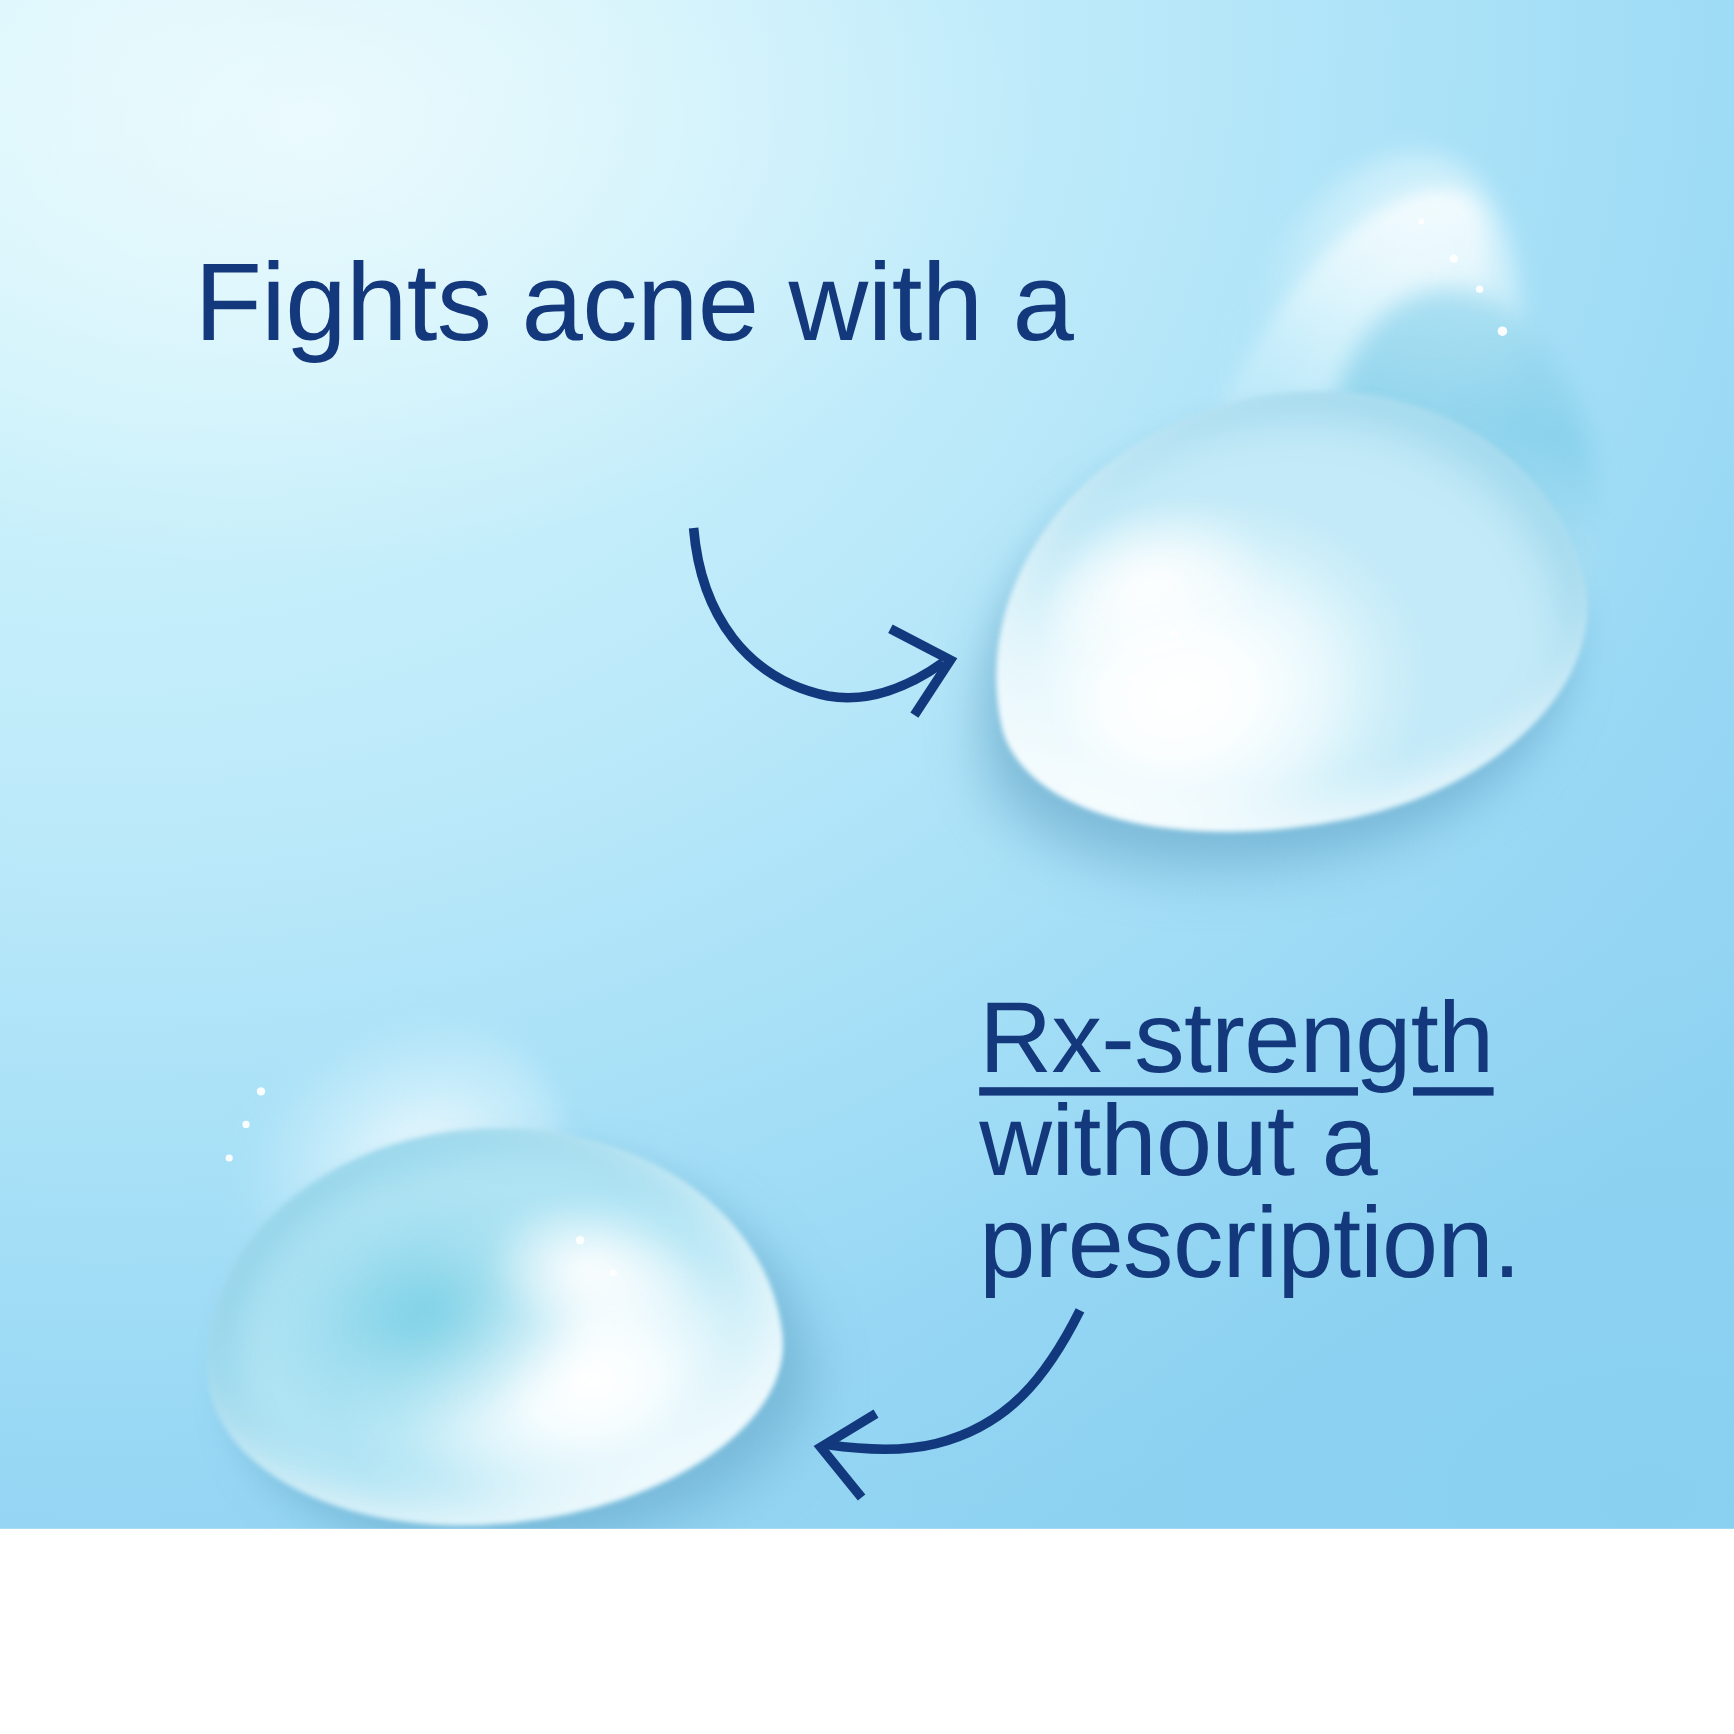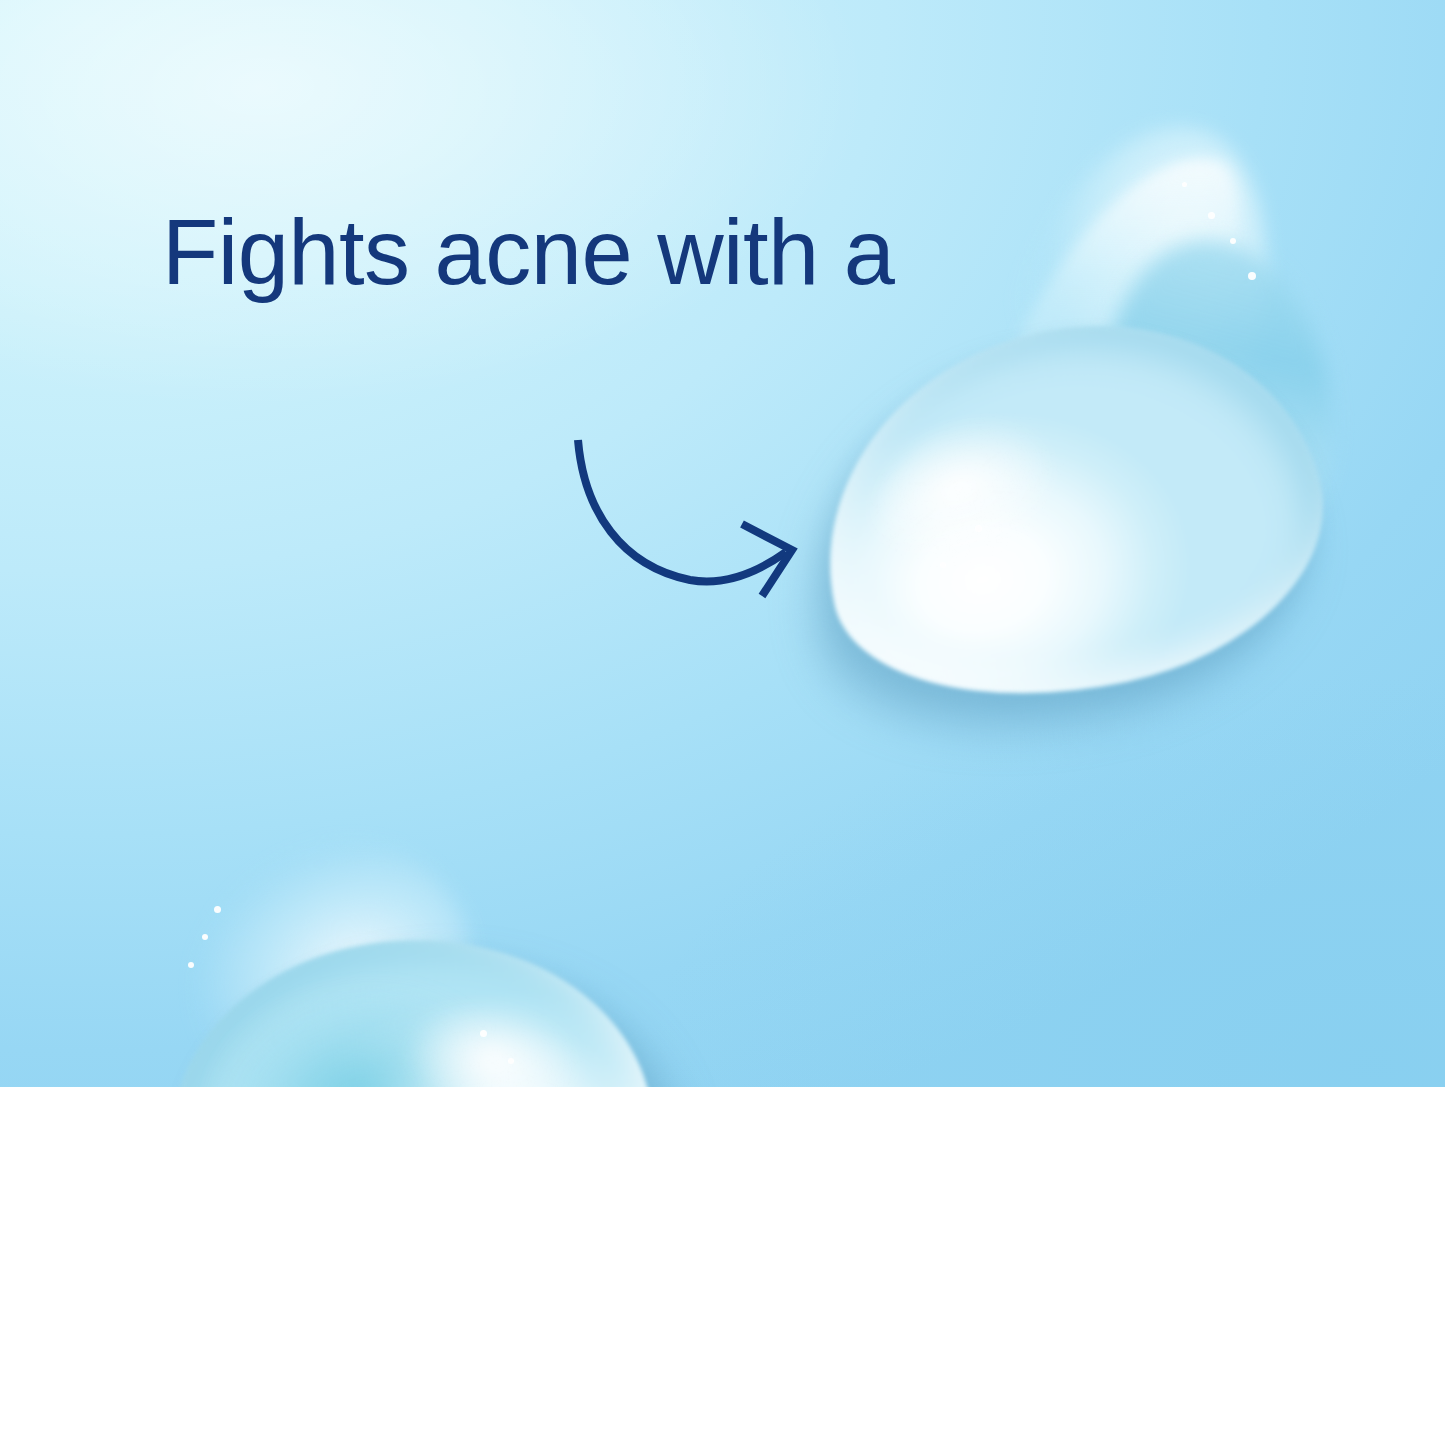--- a/index.html
+++ b/index.html
@@ -3,21 +3,21 @@
 <meta charset="utf-8">
 <style>
   html,body{margin:0;padding:0;}
   body{
     width:1445px;height:1445px;
     font-family:"Liberation Sans","DejaVu Sans",sans-serif;
     overflow:hidden;
   }
   #stage{
     position:relative;
-    width:1445px;height:1087px;
+    width:1445px;height:1274px;
     overflow:hidden;
     background:
       radial-gradient(120% 110% at 6% 2%, #D6F6FC 0%, #CDF2FB 22%, #BDEAFA 46%, #A7E0F7 68%, #97D7F4 86%, #90D3F2 100%);
   }
   
   .sheen{
     position:absolute;inset:0;
     background:
       radial-gradient(60% 42% at 18% 8%, rgba(255,255,255,.55) 0%, rgba(255,255,255,0) 70%),
       radial-gradient(70% 50% at 95% 98%, rgba(120,200,235,.30) 0%, rgba(120,200,235,0) 72%);
@@ -200,20 +200,25 @@
     <div class="sparkle" style="left:52px;top:84px;width:6px;height:6px;"></div>
     <div class="sparkle" style="left:38px;top:112px;width:6px;height:6px;"></div>
     <div class="sparkle" style="left:330px;top:180px;width:7px;height:7px;"></div>
     <div class="sparkle" style="left:358px;top:208px;width:6px;height:6px;"></div>
   </div>
 
   <div class="headline" id="headline-top">
     <span class="line">Fights acne with a</span>
   </div>
 
+  <div class="headline" id="headline-bottom">
+    <span class="line u-skip">Rx-strength</span>
+    <span class="line">without a</span>
+    <span class="line">prescription.</span>
+  </div>
 
   <svg class="arrow" id="arrow-top" width="1445" height="1445" viewBox="0 0 1445 1445">
     <path d="M 578 440 C 584 512, 622 566, 690 580 C 724 586, 758 572, 786 552"></path>
     <path d="M 742 524 L 792 550 L 762 596"></path>
   </svg>
 
   <svg class="arrow" id="arrow-bottom" width="1445" height="1445" viewBox="0 0 1445 1445">
     <path d="M 900 1092 C 872 1148, 840 1188, 780 1203 C 752 1210, 718 1208, 690 1204"></path>
     <path d="M 730 1178 L 684 1206 L 718 1248"></path>
   </svg>

